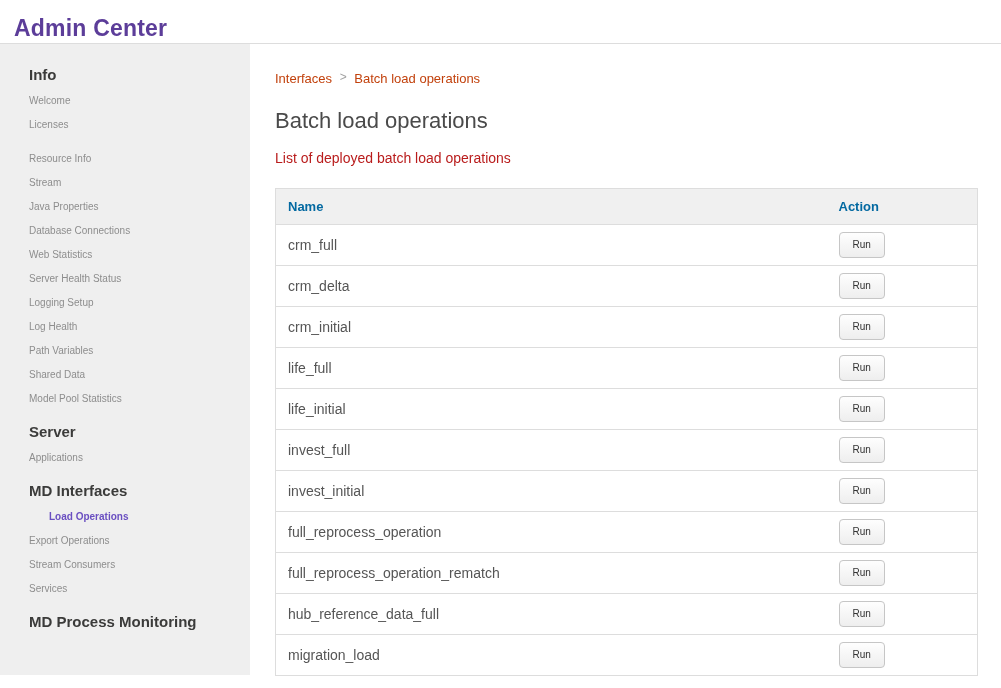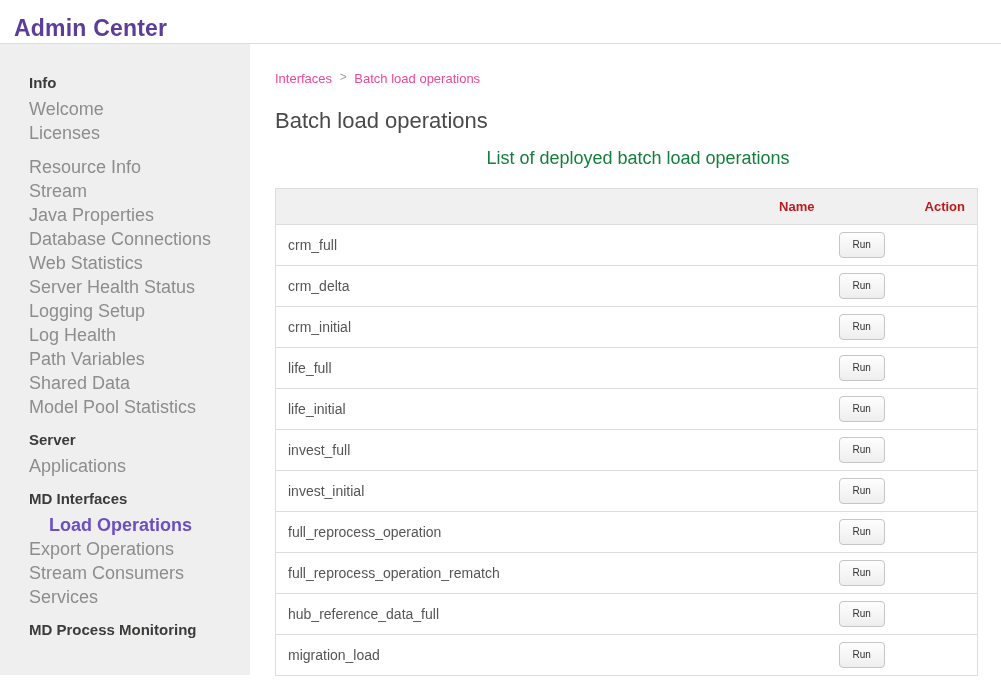--- a/index.html
+++ b/index.html
@@ -35,88 +35,87 @@
     cursor:pointer;
   }
   .layout{
     display:flex;
     height:631px;
   }
   .sidebar{
     width:250px;
     min-width:250px;
     background:var(--sidebar-bg);
-    padding:28px 10px 0 29px;
+    padding:20px 10px 0 29px;
   }
   .side-section{ margin-bottom:10px; }
   .side-title{
     font-size:15px;
     font-weight:700;
     color:#3b3b3a;
     line-height:22px;
     margin-bottom:3px;
   }
   .side-item{
     display:block;
-    font-size:18px;
+    font-size:10px;
     line-height:24px;
     color:#8d8d8d;
     text-decoration:none;
     cursor:pointer;
   }
   .side-item.active{
     color:var(--active-purple);
     font-weight:700;
     margin-left:20px;
   }
   .content{
     flex:1;
     background:#fff;
     padding:27px 0 0 25px;
   }
   .breadcrumb{
     font-size:13px;
     line-height:15px;
     color:#a2a2a2;
   }
-  .breadcrumb .crumb{ color:#ec4899; text-decoration:none; }
+  .breadcrumb .crumb{ color:#c2410c; text-decoration:none; }
   .breadcrumb .link{ cursor:pointer; }
   .breadcrumb .sep{
     display:inline-block;
     margin:0 4px;
     font-size:12px;
     position:relative;
     top:-2px;
   }
   .page-title{
     margin-top:19px;
     font-size:22px;
     font-weight:400;
     line-height:30px;
     color:#4a4a4a;
   }
   .page-subtitle{
     margin-top:14px;
-    font-size:18px;
+    font-size:14px;
     line-height:17px;
-    color:#15803d;
-    text-align:center;
+    color:#b91c1c;
   }
   .ops-table{
     margin-top:21px;
     width:703px;
     border-collapse:collapse;
     border:1px solid var(--border);
   }
   .ops-table thead th{
     background:var(--thead-bg);
-    text-align:right;
+    text-align:left;
     font-size:13px;
     font-weight:700;
-    color:#b91c1c;
+    color:#0369a1;
     padding:10px 12px;
     border-bottom:1px solid var(--border);
   }
   .th-action{ width:151px; }
   .ops-table tbody td{
     border-top:1px solid var(--border);
     padding:7px 12px;
     font-size:14px;
     color:#555;
     vertical-align:middle;

